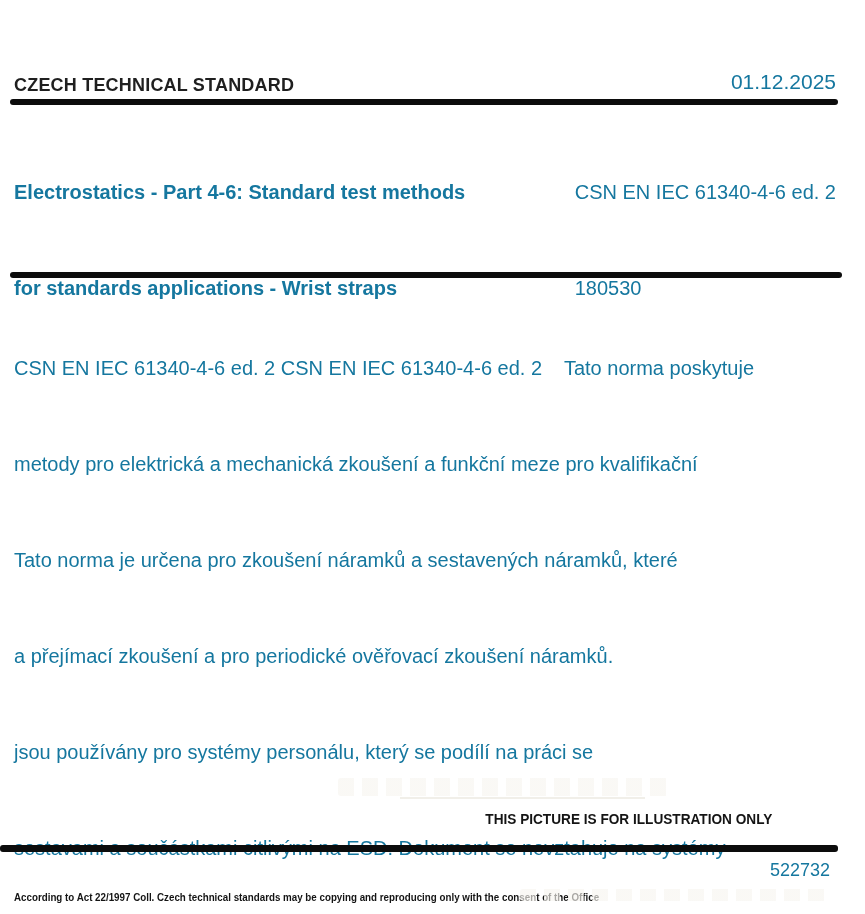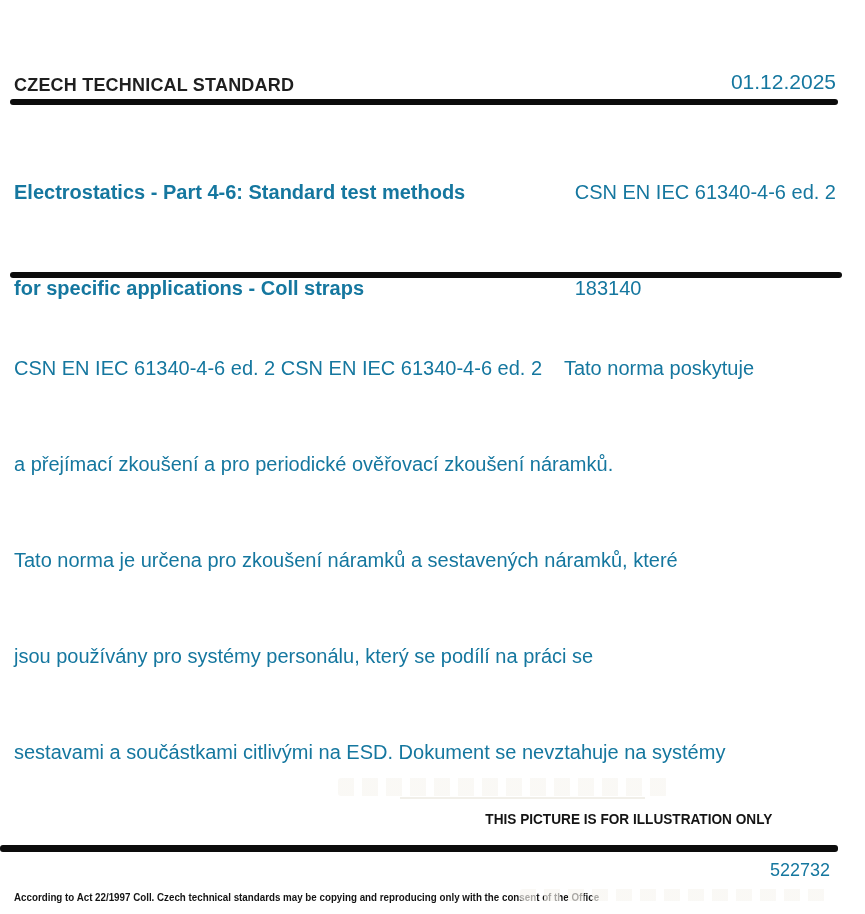--- a/index.html
+++ b/index.html
@@ -130,33 +130,34 @@
 <body>
 
 <div class="page">
 
   <div class="doc-title">CZECH TECHNICAL STANDARD</div>
   <div class="doc-date">01.12.2025</div>
   <div class="rule rule-top"></div>
 
   <div class="std-title">
     <div>Electrostatics - Part 4-6: Standard test methods</div>
-    <div>for specific applications - Coll straps</div>
+    <div>for standards applications - Wrist straps</div>
   </div>
   <div class="std-designation">
     <div>CSN EN IEC 61340-4-6 ed. 2</div>
-    <div>183140</div>
+    <div>180530</div>
   </div>
 
   <div class="rule rule-mid"></div>
 
   <div class="abstract">
     <div>CSN EN IEC 61340-4-6 ed. 2 CSN EN IEC 61340-4-6 ed. 2    Tato norma poskytuje</div>
+    <div>metody pro elektrická a mechanická zkoušení a funkční meze pro kvalifikační</div>
+    <div>Tato norma je určena pro zkoušení náramků a sestavených náramků, které</div>
     <div>a přejímací zkoušení a pro periodické ověřovací zkoušení náramků.</div>
-    <div>Tato norma je určena pro zkoušení náramků a sestavených náramků, které</div>
     <div>jsou používány pro systémy personálu, který se podílí na práci se</div>
     <div>sestavami a součástkami citlivými na ESD. Dokument se nevztahuje na systémy</div>
     
     
   </div>
 
   <div class="ghost ghost-1"></div>
   <div class="ghost-line"></div>
 
   <div class="illustration-note">THIS PICTURE IS FOR ILLUSTRATION ONLY</div>

